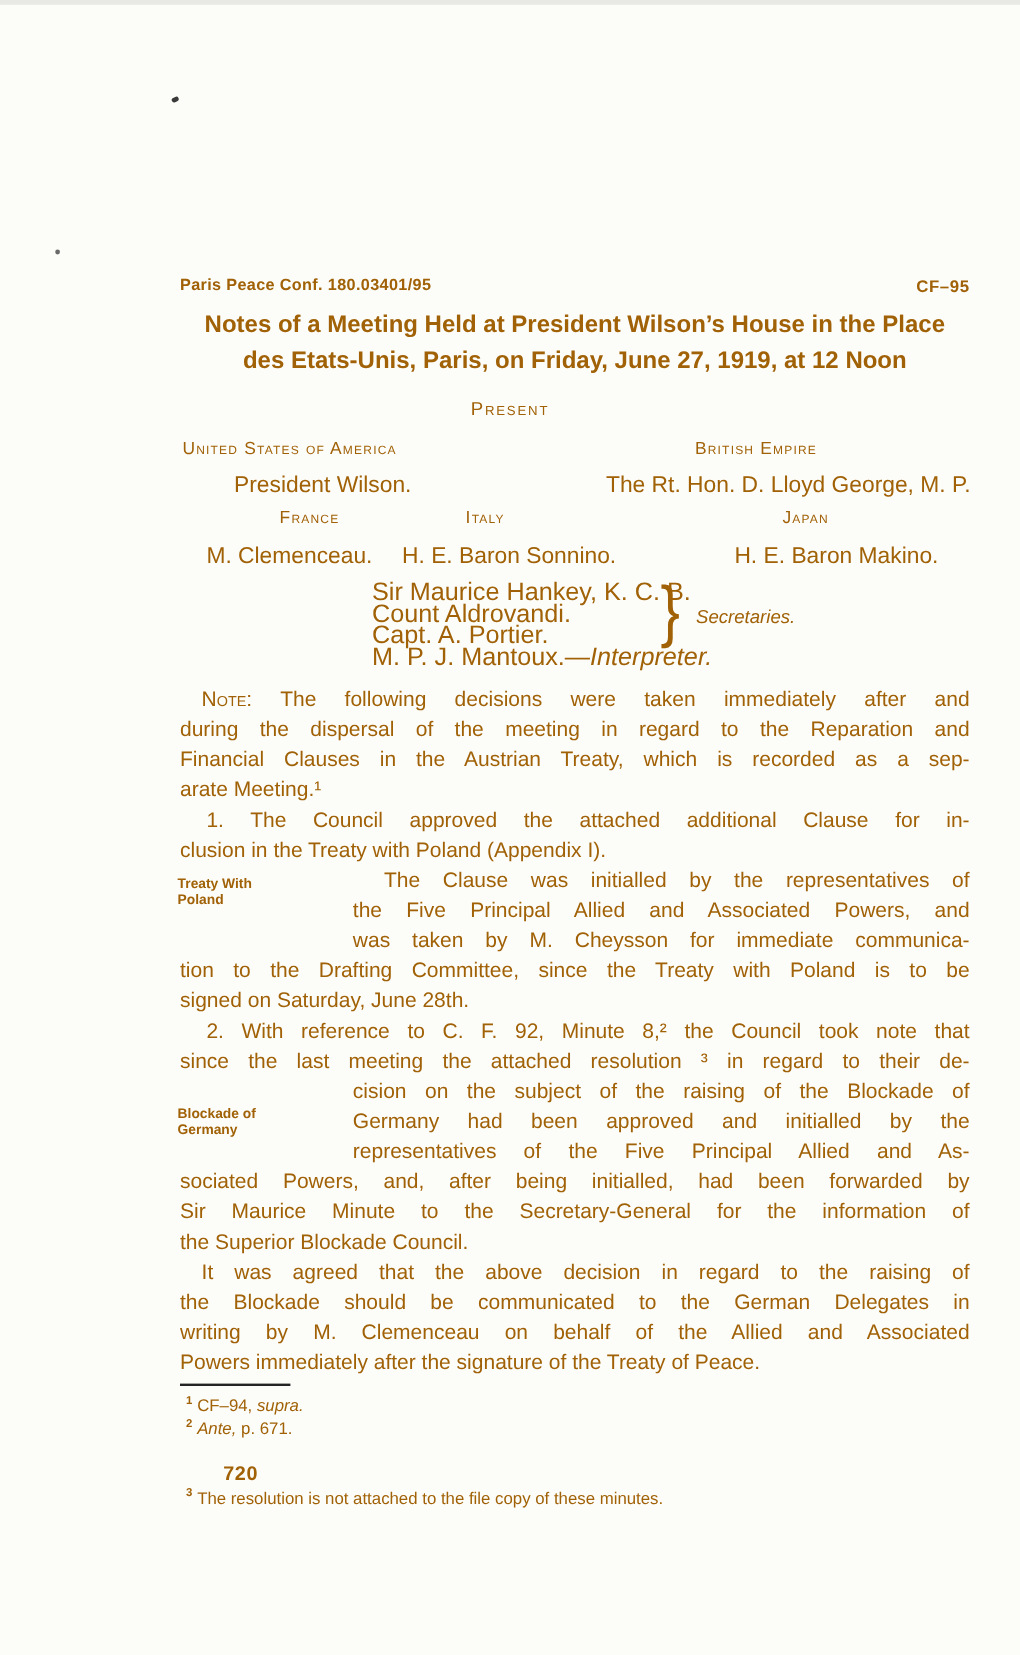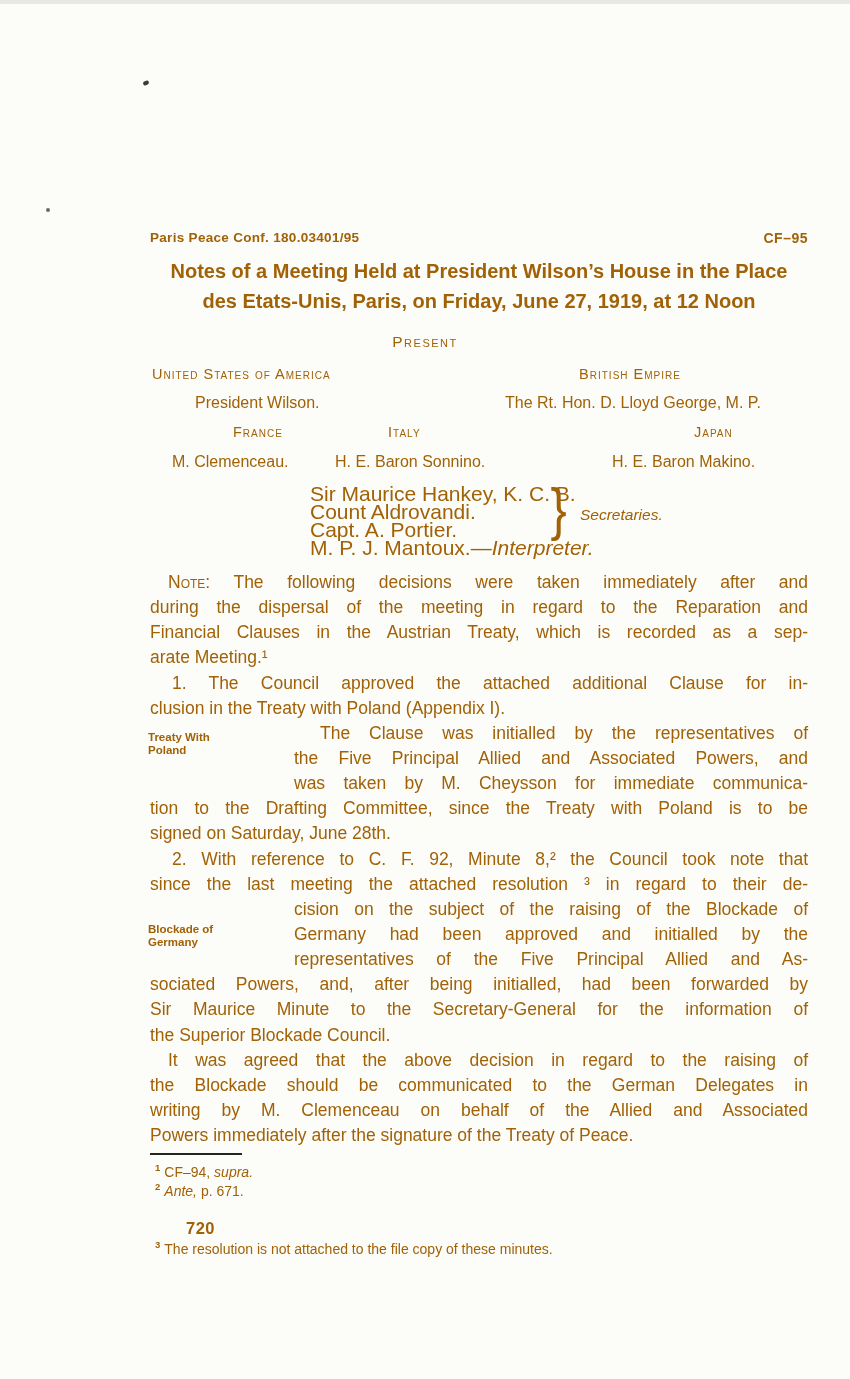--- a/index.html
+++ b/index.html
@@ -18,21 +18,21 @@
 
   .hdr-left  { left:150px; top:226px; font-size:13.5px; font-weight:bold; letter-spacing:.3px; }
   .hdr-right { right:42px; top:226px; font-size:14px; font-weight:bold; letter-spacing:.5px; }
 
   .title { left:150px; top:253px; width:658px; text-align:center;
            font-size:20px; font-weight:bold; line-height:29.5px; white-space:nowrap; }
 
   .present-heading { left:150px; top:329px; width:550px; text-align:center;
                      font-variant:small-caps; font-size:15.5px; letter-spacing:1.5px; }
   .col-header { font-variant:small-caps; font-size:14.5px; letter-spacing:1px;text-align:center; }
-  .attendee   { font-size:16px; }
+  .attendee   { font-size:19px; }
 
   .secretaries { left:310px; top:481px; font-size:21px; line-height:18px; white-space:nowrap; }
   .brace { left:549px; top:477px; font-size:57px; line-height:57px; transform:scaleX(.85); font-weight:400; }
   .secr-label { left:580px; top:502px; font-size:15.5px; font-style:italic; }
 
   .body-col { position:absolute; left:150px; top:566px; width:658px; font-size:17.5px; }
   .ln  { height:25.15px; line-height:25.15px; }
   .j   { text-align:justify; text-align-last:justify; text-justify:inter-word; }
   .i18 { text-indent:18px; }
   .i22 { text-indent:22px; }
@@ -66,21 +66,21 @@
   <div class="abs present-heading">Present</div>
 
   <div class="abs col-header" style="left:152px; top:362px;">United States of America</div>
   <div class="abs col-header" style="left:480px; top:362px; width:300px; text-align:center;">British Empire</div>
 
   <div class="abs attendee" style="left:195px; top:390px;">President Wilson.</div>
   <div class="abs attendee" style="left:505px; top:390px;">The Rt. Hon. D. Lloyd George, M. P.</div>
 
   <div class="abs col-header" style="left:233px; top:420px;">France</div>
   <div class="abs col-header" style="left:388px; top:420px;">Italy</div>
-  <div class="abs col-header" style="left:694px; top:420px;">Japan</div>
+  <div class="abs col-header" style="left:652px; top:420px;">Japan</div>
 
   <div class="abs attendee" style="left:172px; top:449px;">M. Clemenceau.</div>
   <div class="abs attendee" style="left:335px; top:449px;">H. E. Baron Sonnino.</div>
   <div class="abs attendee" style="left:612px; top:449px;">H. E. Baron Makino.</div>
 
   <div class="abs secretaries">
     <div>Sir Maurice Hankey, K. C. B.</div>
     <div>Count Aldrovandi.</div>
     <div>Capt. A. Portier.</div>
     <div><span>M. P. J. Mantoux.—</span><span class="it">Interpreter.</span></div>

